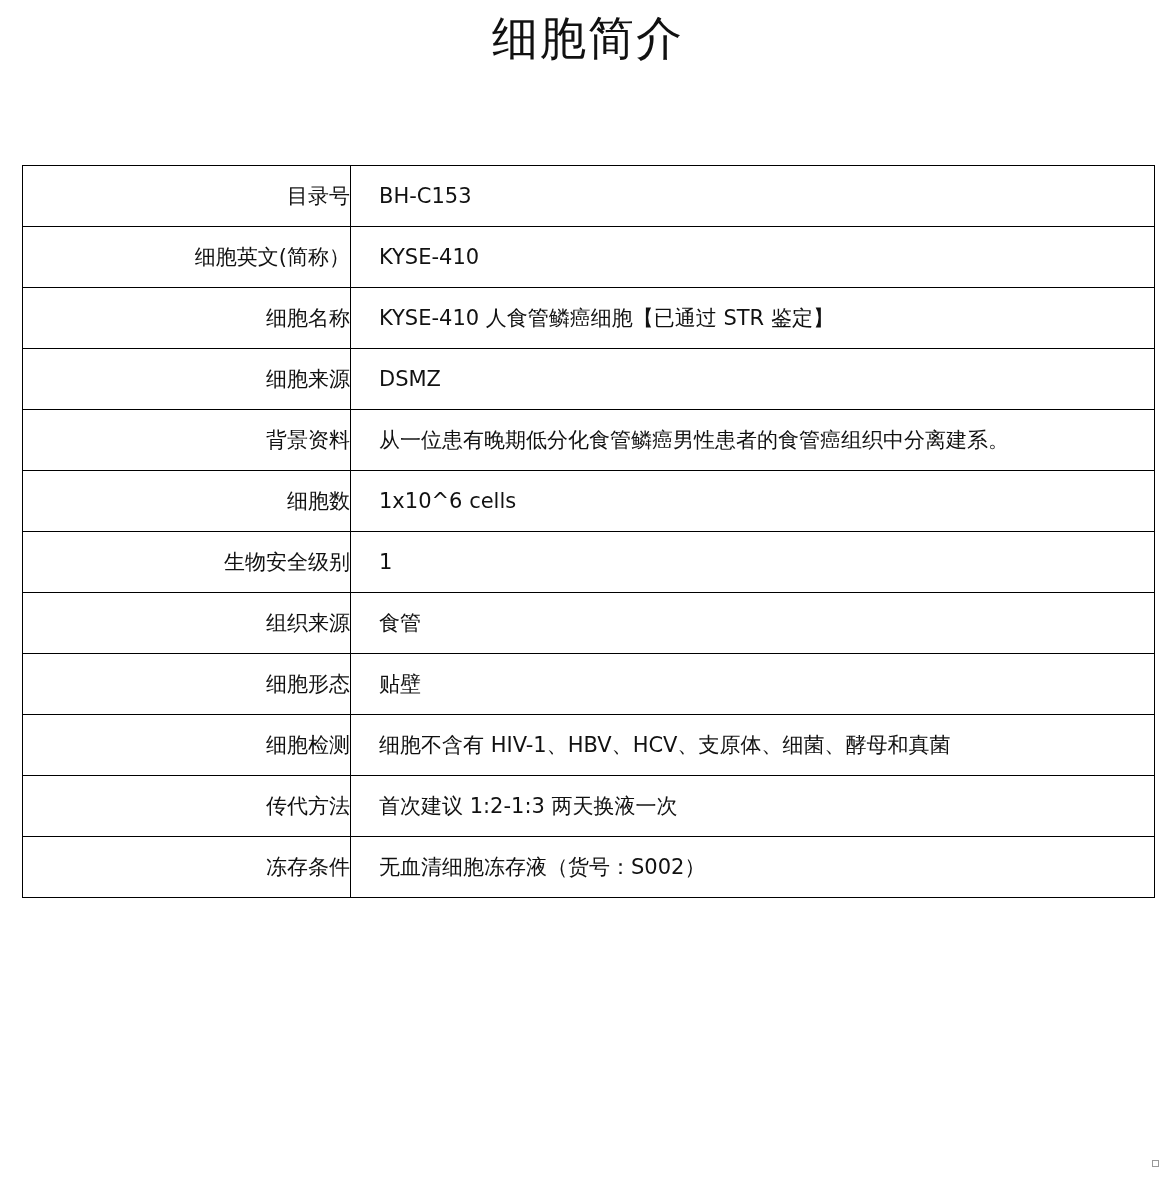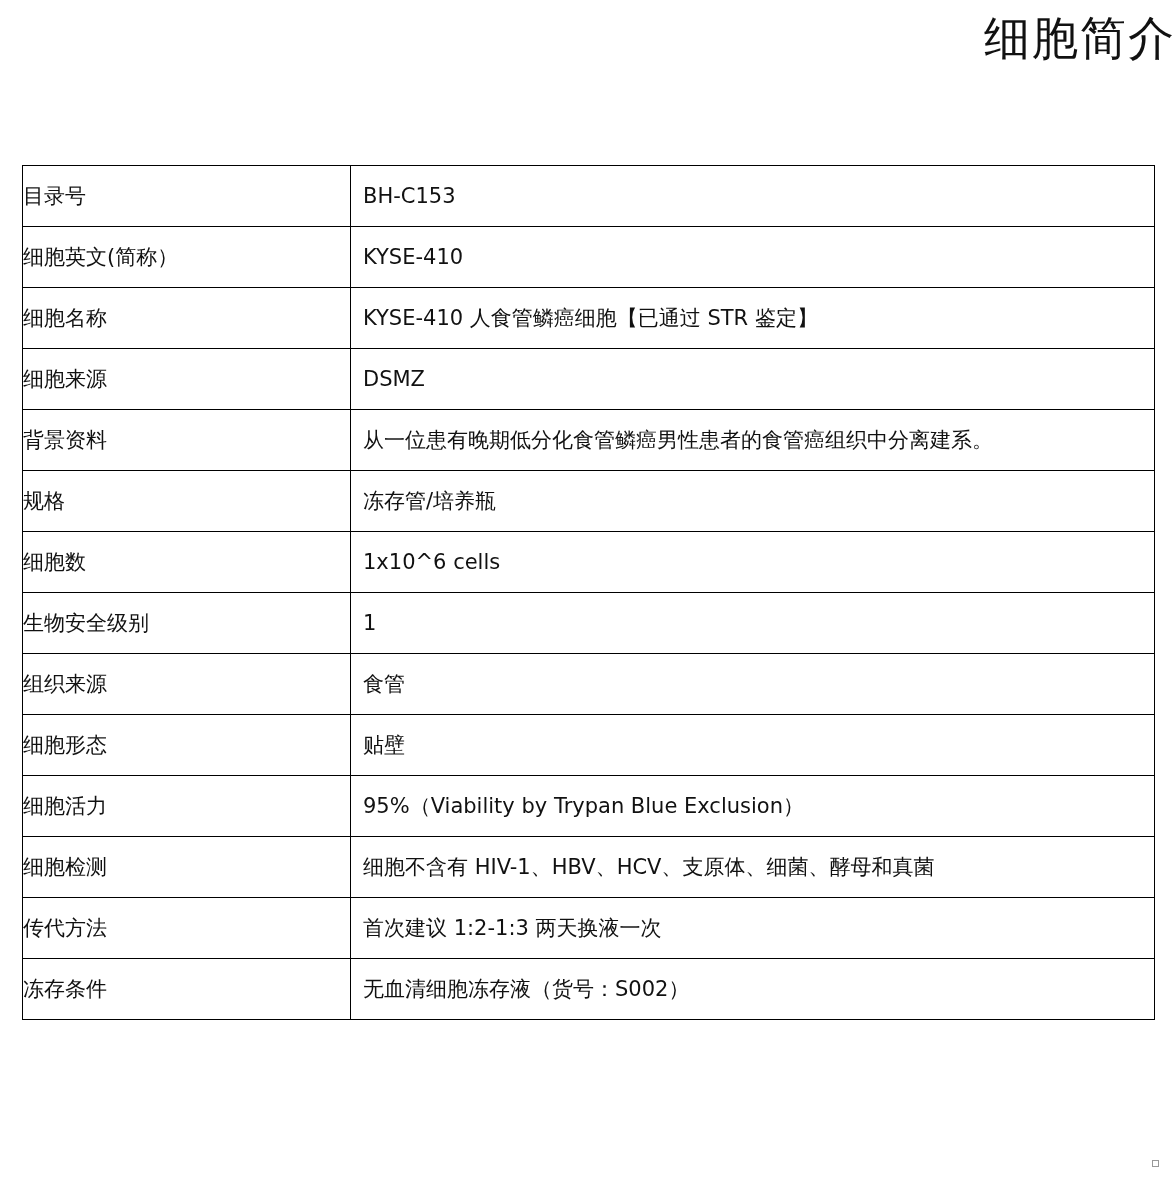--- a/index.html
+++ b/index.html
@@ -1,21 +1,21 @@
 <!DOCTYPE html>
 <html><head>
   <meta charset="utf-8">
   <style>
     html, body { margin: 0; padding: 0; background: #ffffff; }
     body { width: 1176px; height: 1184px; position: relative; font-family: "DejaVu Sans", "Liberation Sans", sans-serif; color: #111; }
-    .title { position: absolute; left: 0; top: 8px; width: 1176px; text-align: right; font-size: 46px; font-family: "DejaVu Serif", "Liberation Serif", serif; font-weight: normal; letter-spacing: 2px; }
+    .title { position: absolute; left: 0; top: 8px; width: 1176px; text-align: center; font-size: 46px; font-family: "DejaVu Serif", "Liberation Serif", serif; font-weight: normal; letter-spacing: 2px; }
     table.info { position: absolute; left: 22px; top: 165px; width: 1133px; border-collapse: collapse; table-layout: fixed; }
     table.info td { border: 1.5px solid #000; height: 60px; padding: 0; font-size: 21px; vertical-align: middle; }
-    table.info td.label { width: 327px; text-align: left; }
-    table.info td.value { padding-left: 12px; white-space: nowrap; }
+    table.info td.label { width: 327px; text-align: right; }
+    table.info td.value { padding-left: 28px; white-space: nowrap; }
     .corner-mark { position: absolute; left: 1152px; top: 1160px; width: 5px; height: 5px; border: 1px solid #999; }
   </style>
 </head>
 <body>
 
 <div class="title">细胞简介</div>
 
 <table class="info">
   <tbody>
     <tr>
@@ -32,42 +32,34 @@
     </tr>
     <tr>
       <td class="label">细胞来源</td>
       <td class="value">DSMZ</td>
     </tr>
     <tr>
       <td class="label">背景资料</td>
       <td class="value">从一位患有晚期低分化食管鳞癌男性患者的食管癌组织中分离建系。</td>
     </tr>
     <tr>
-      <td class="label">规格</td>
-      <td class="value">冻存管/培养瓶</td>
-    </tr>
-    <tr>
       <td class="label">细胞数</td>
       <td class="value">1x10^6 cells</td>
     </tr>
     <tr>
       <td class="label">生物安全级别</td>
       <td class="value">1</td>
     </tr>
     <tr>
       <td class="label">组织来源</td>
       <td class="value">食管</td>
     </tr>
     <tr>
       <td class="label">细胞形态</td>
       <td class="value">贴壁</td>
-    </tr>
-    <tr>
-      <td class="label">细胞活力</td>
-      <td class="value">95%（Viability by Trypan Blue Exclusion）</td>
     </tr>
     <tr>
       <td class="label">细胞检测</td>
       <td class="value">细胞不含有 HIV-1、HBV、HCV、支原体、细菌、酵母和真菌</td>
     </tr>
     <tr>
       <td class="label">传代方法</td>
       <td class="value">首次建议 1:2-1:3  两天换液一次</td>
     </tr>
     <tr>

